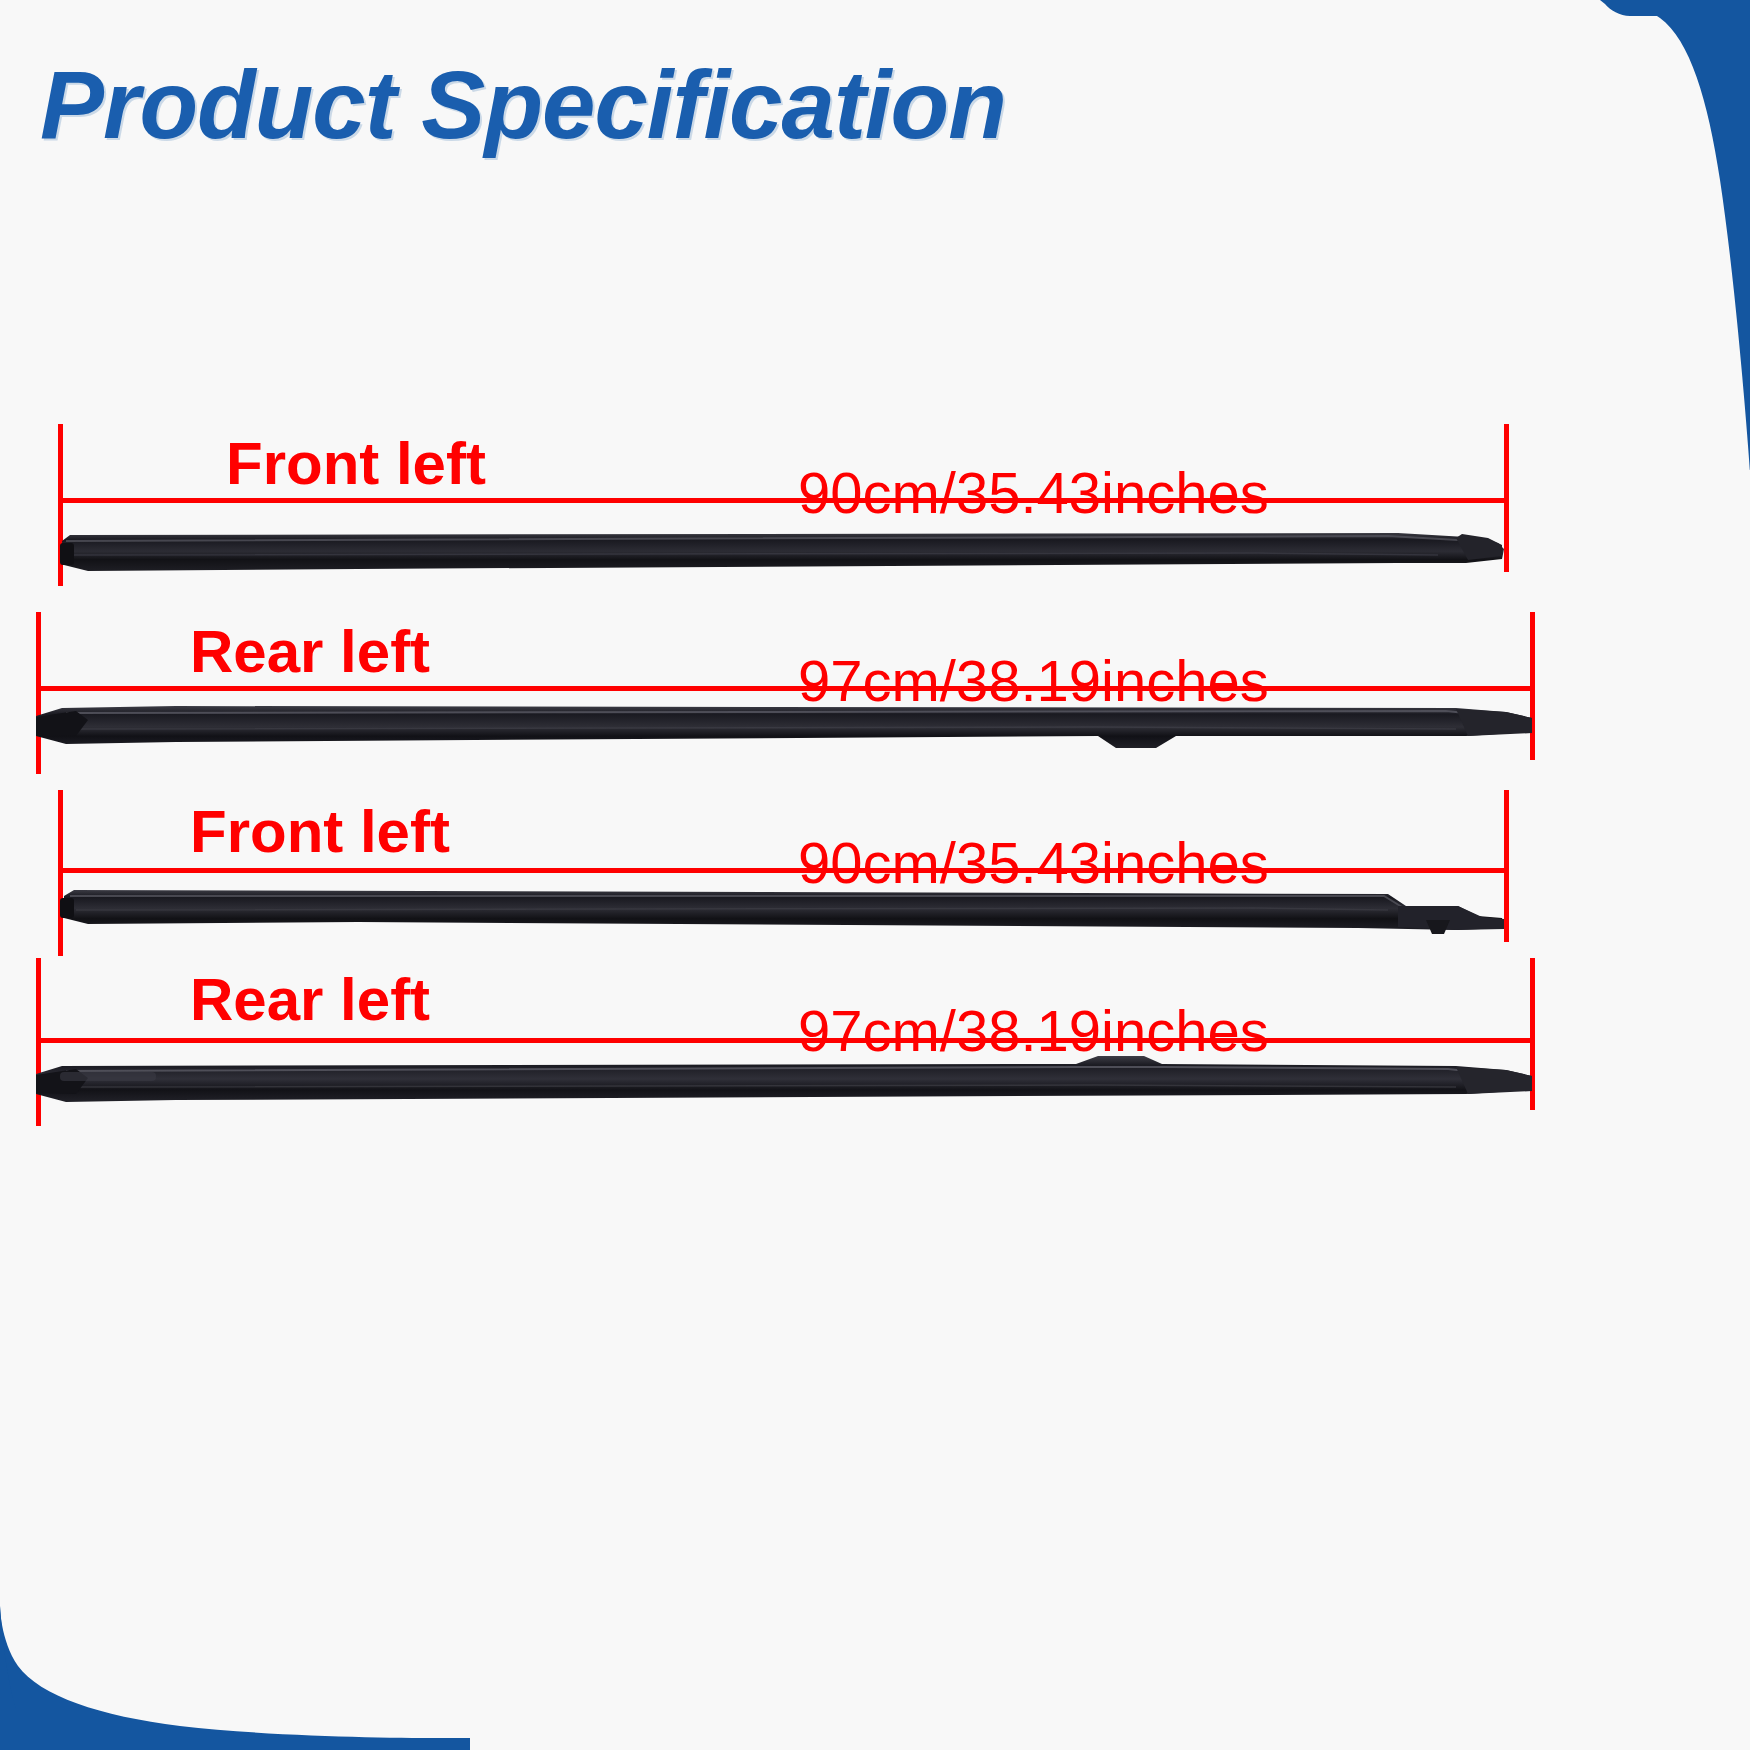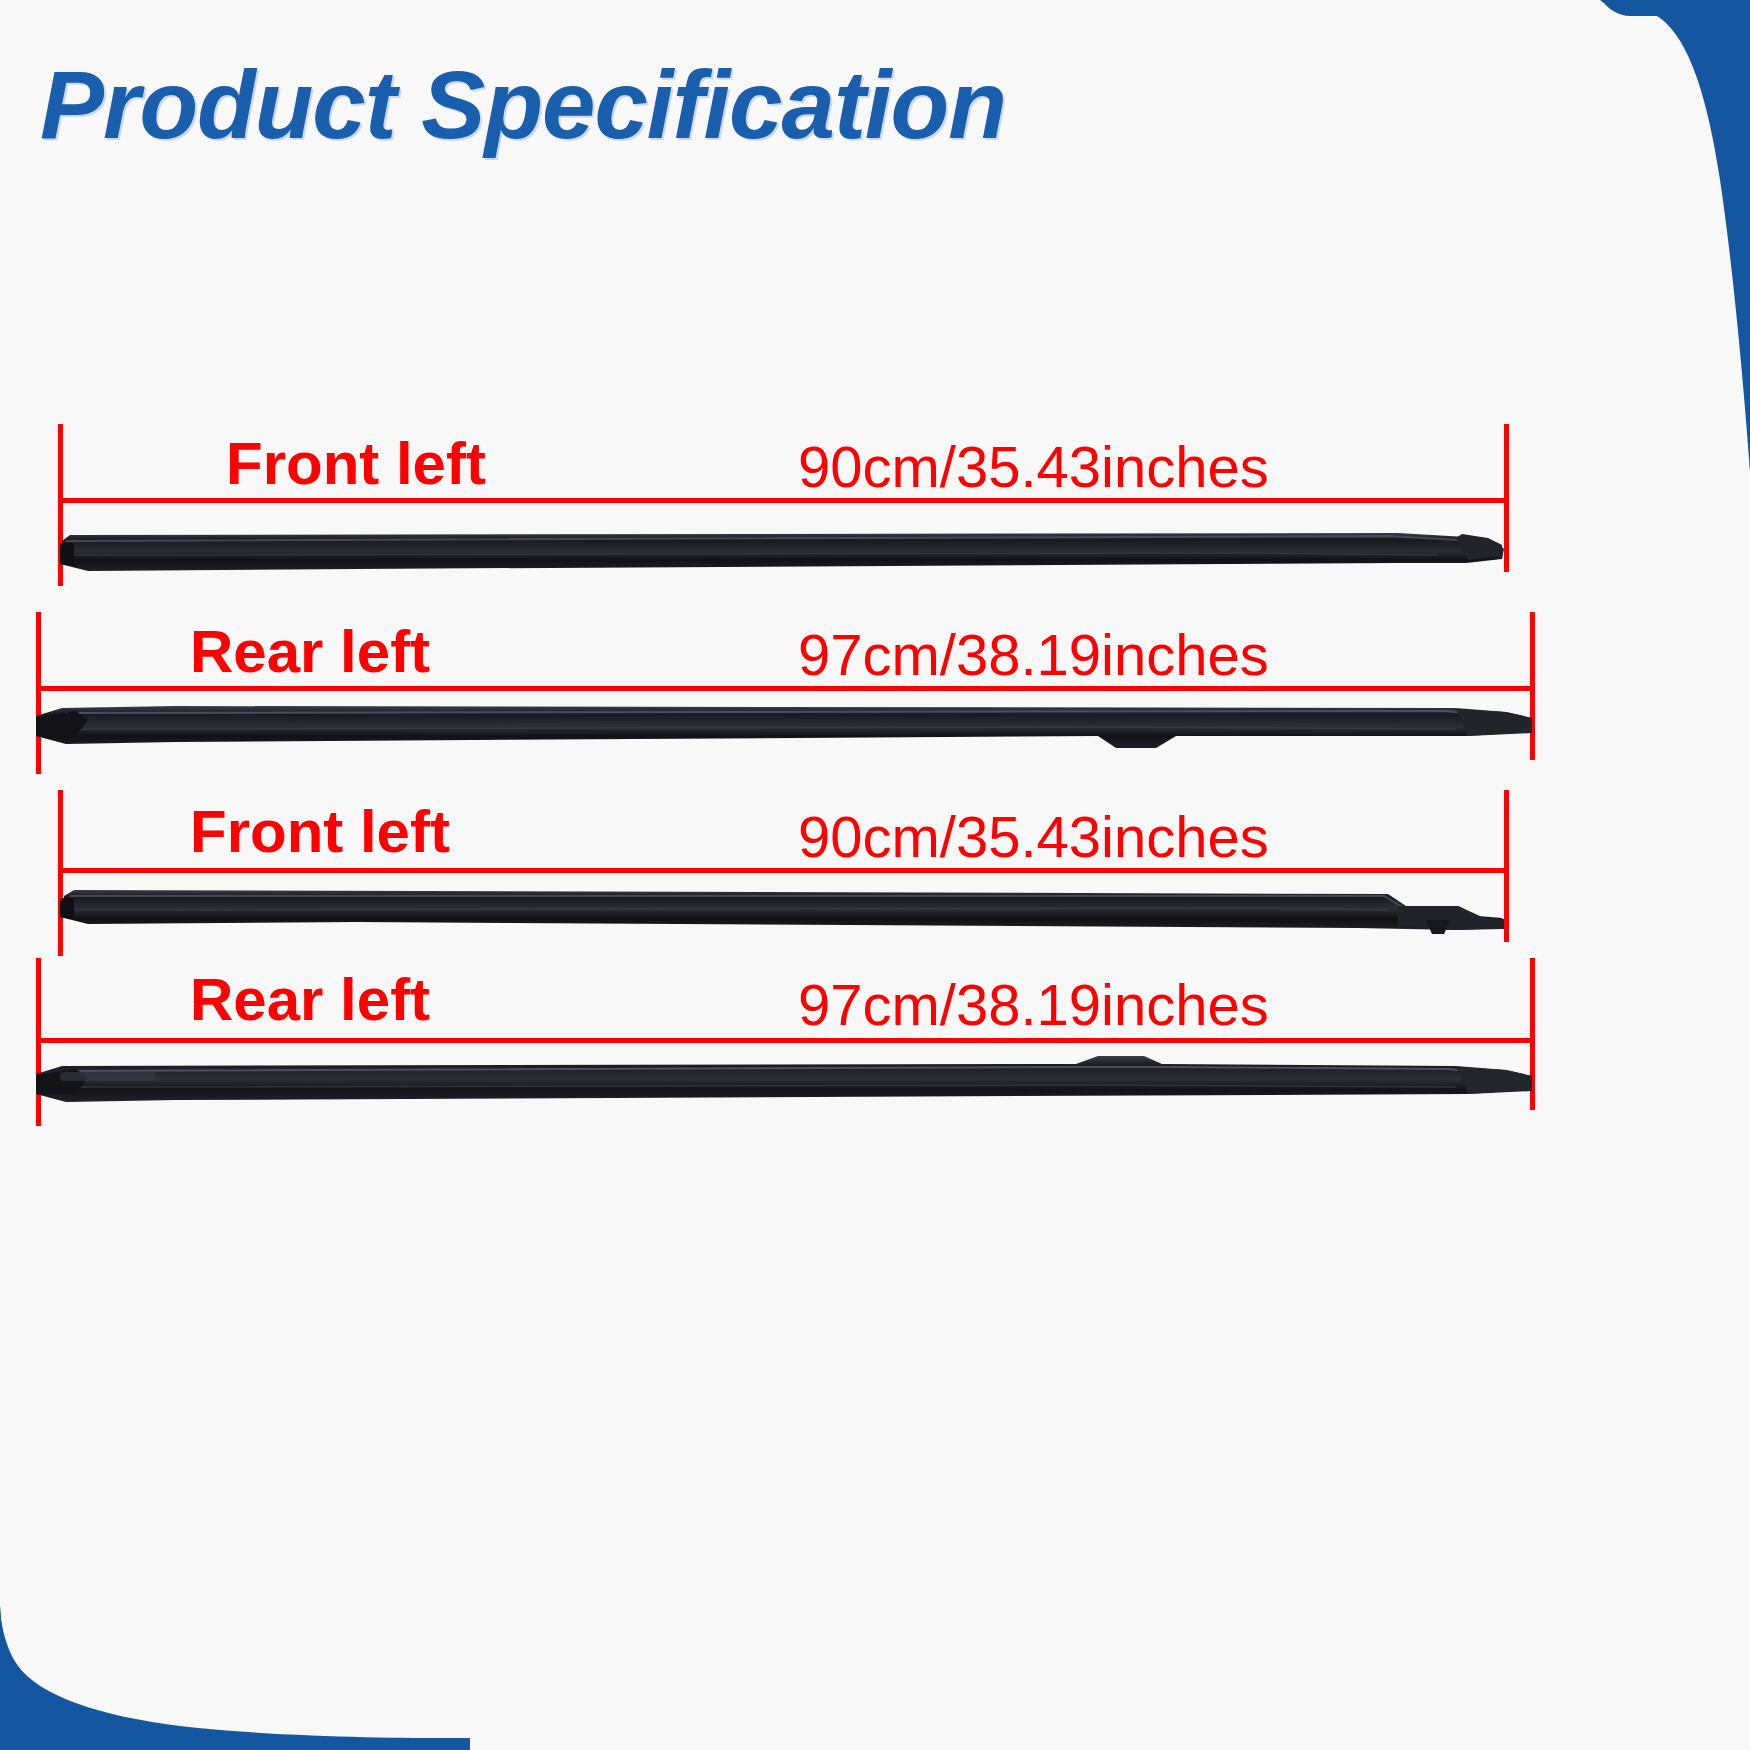--- a/index.html
+++ b/index.html
@@ -77,20 +77,21 @@
     white-space: nowrap;
     line-height: 1;
   }
   .row-dim {
     position: absolute;
     color: #ff0000;
     font-size: 58px;
     font-weight: normal;
     white-space: nowrap;
     line-height: 1;
+    margin-top: 26px;
   }
 
   
   .part {
     position: absolute;
   }
 </style>
 </head>
 <body>
 

